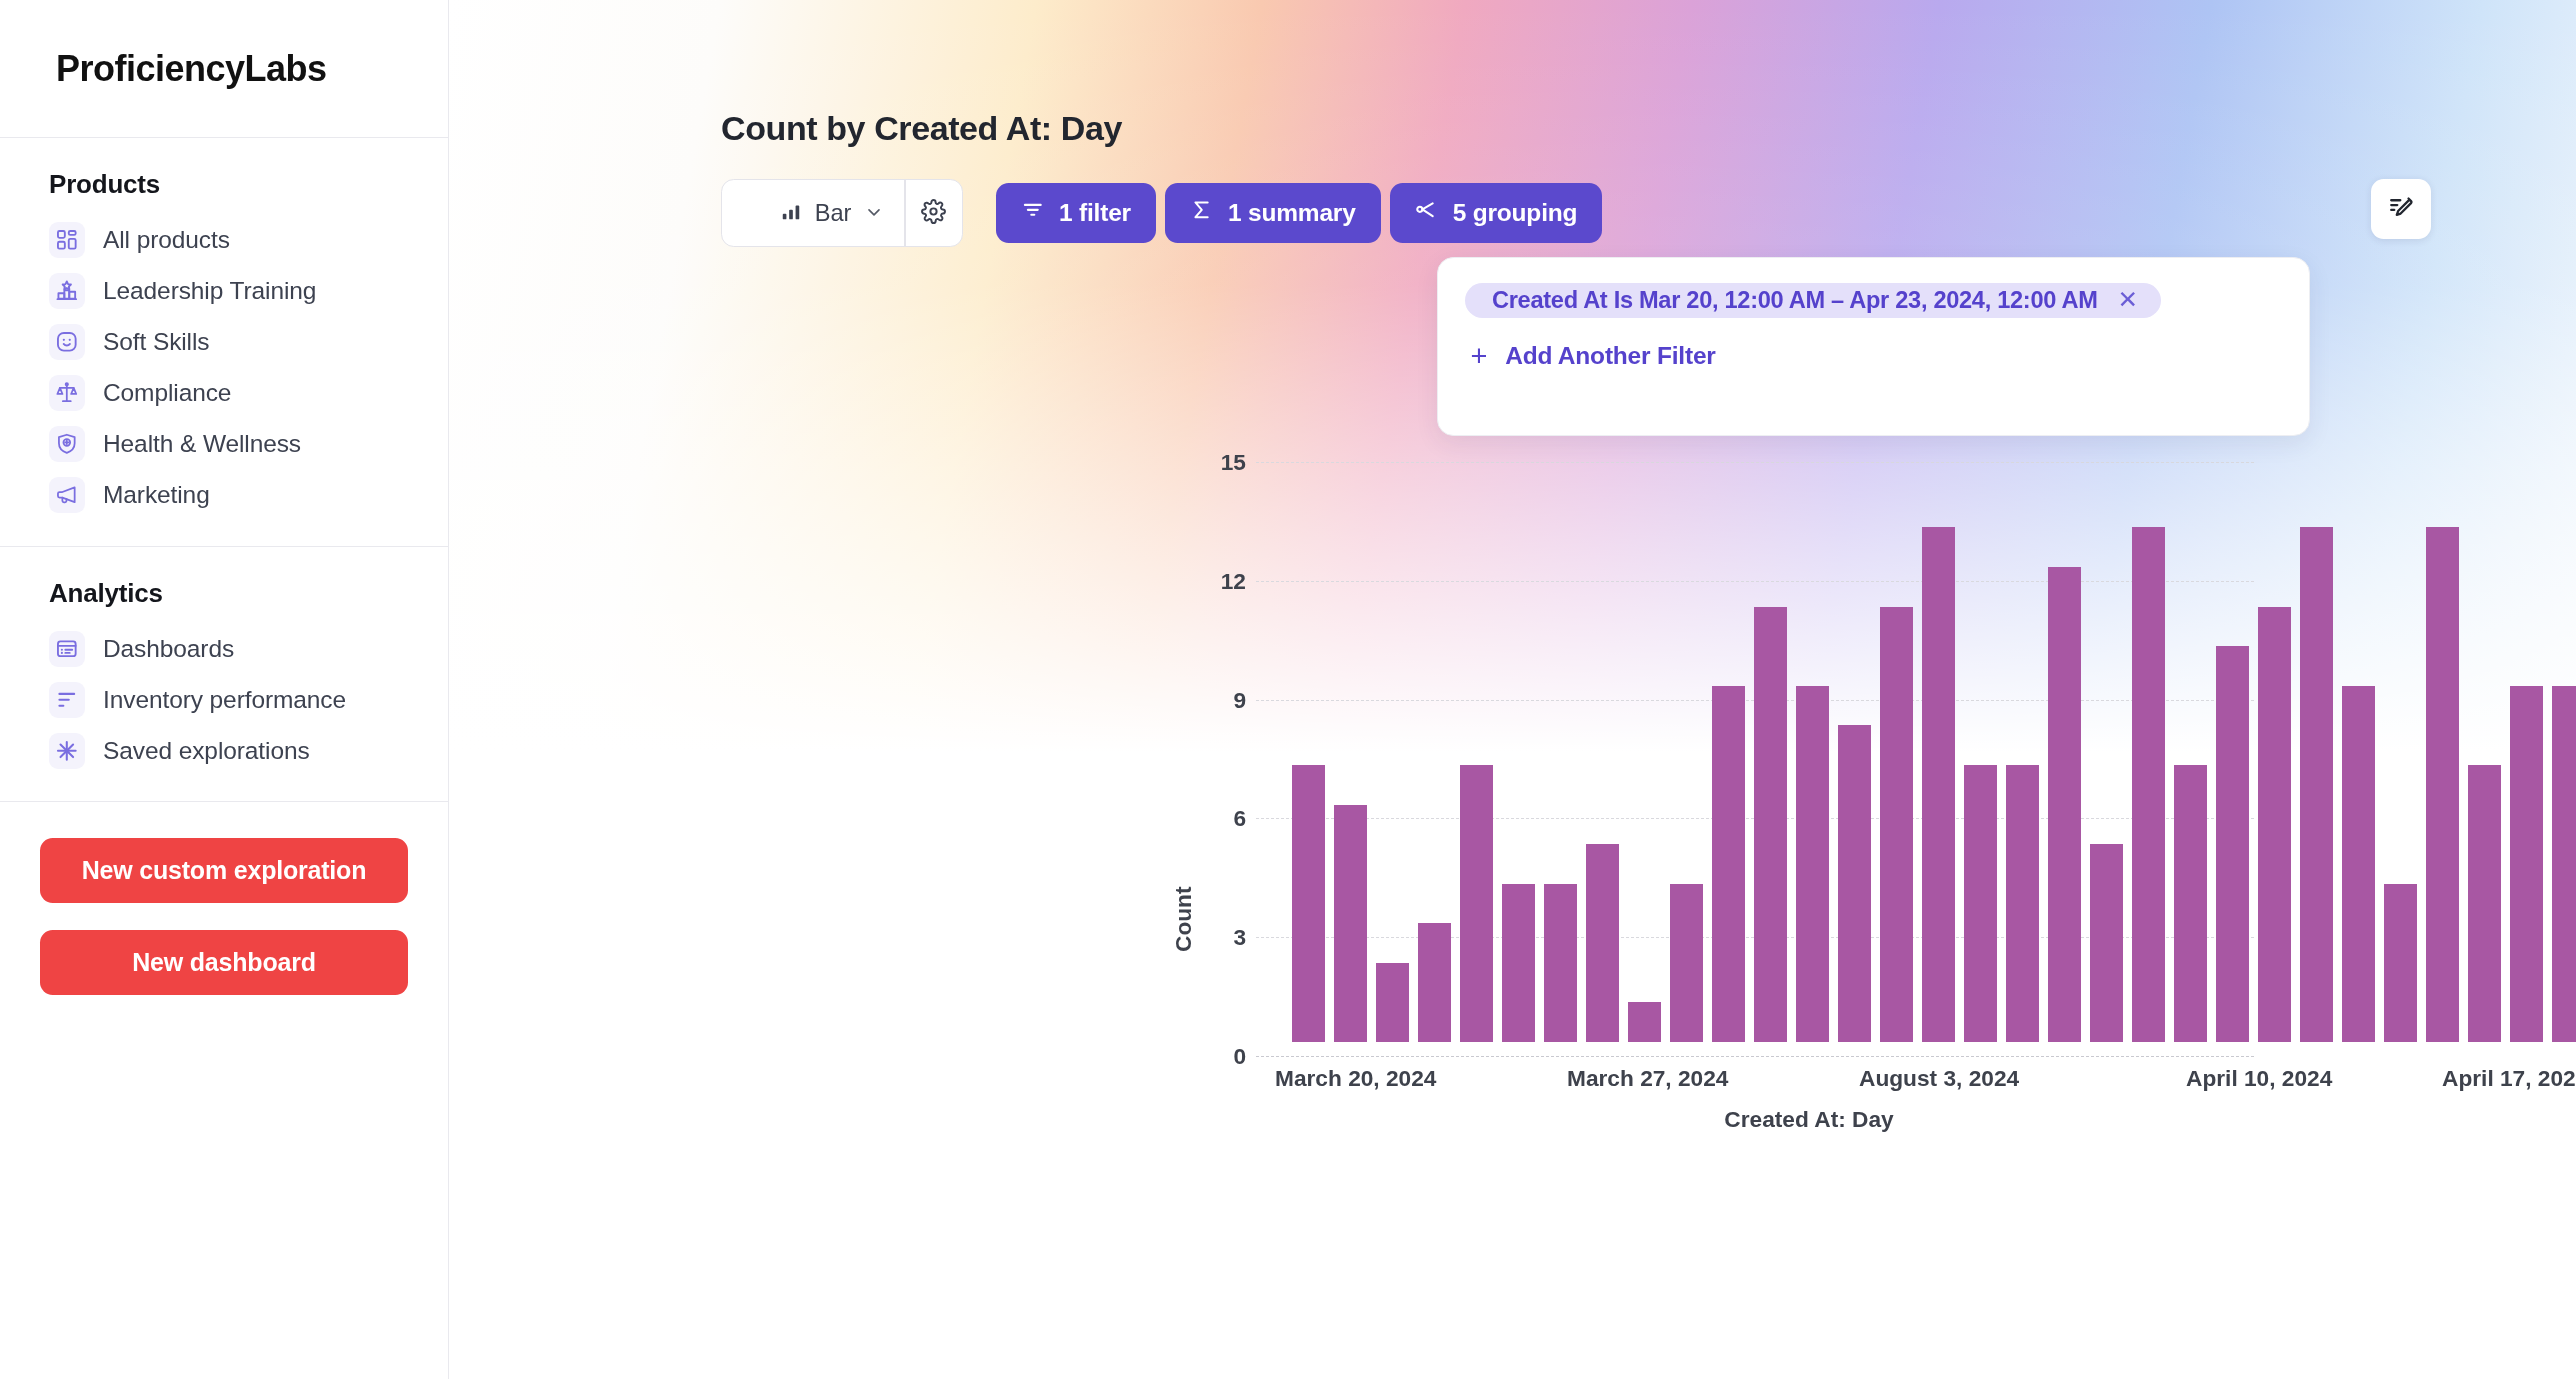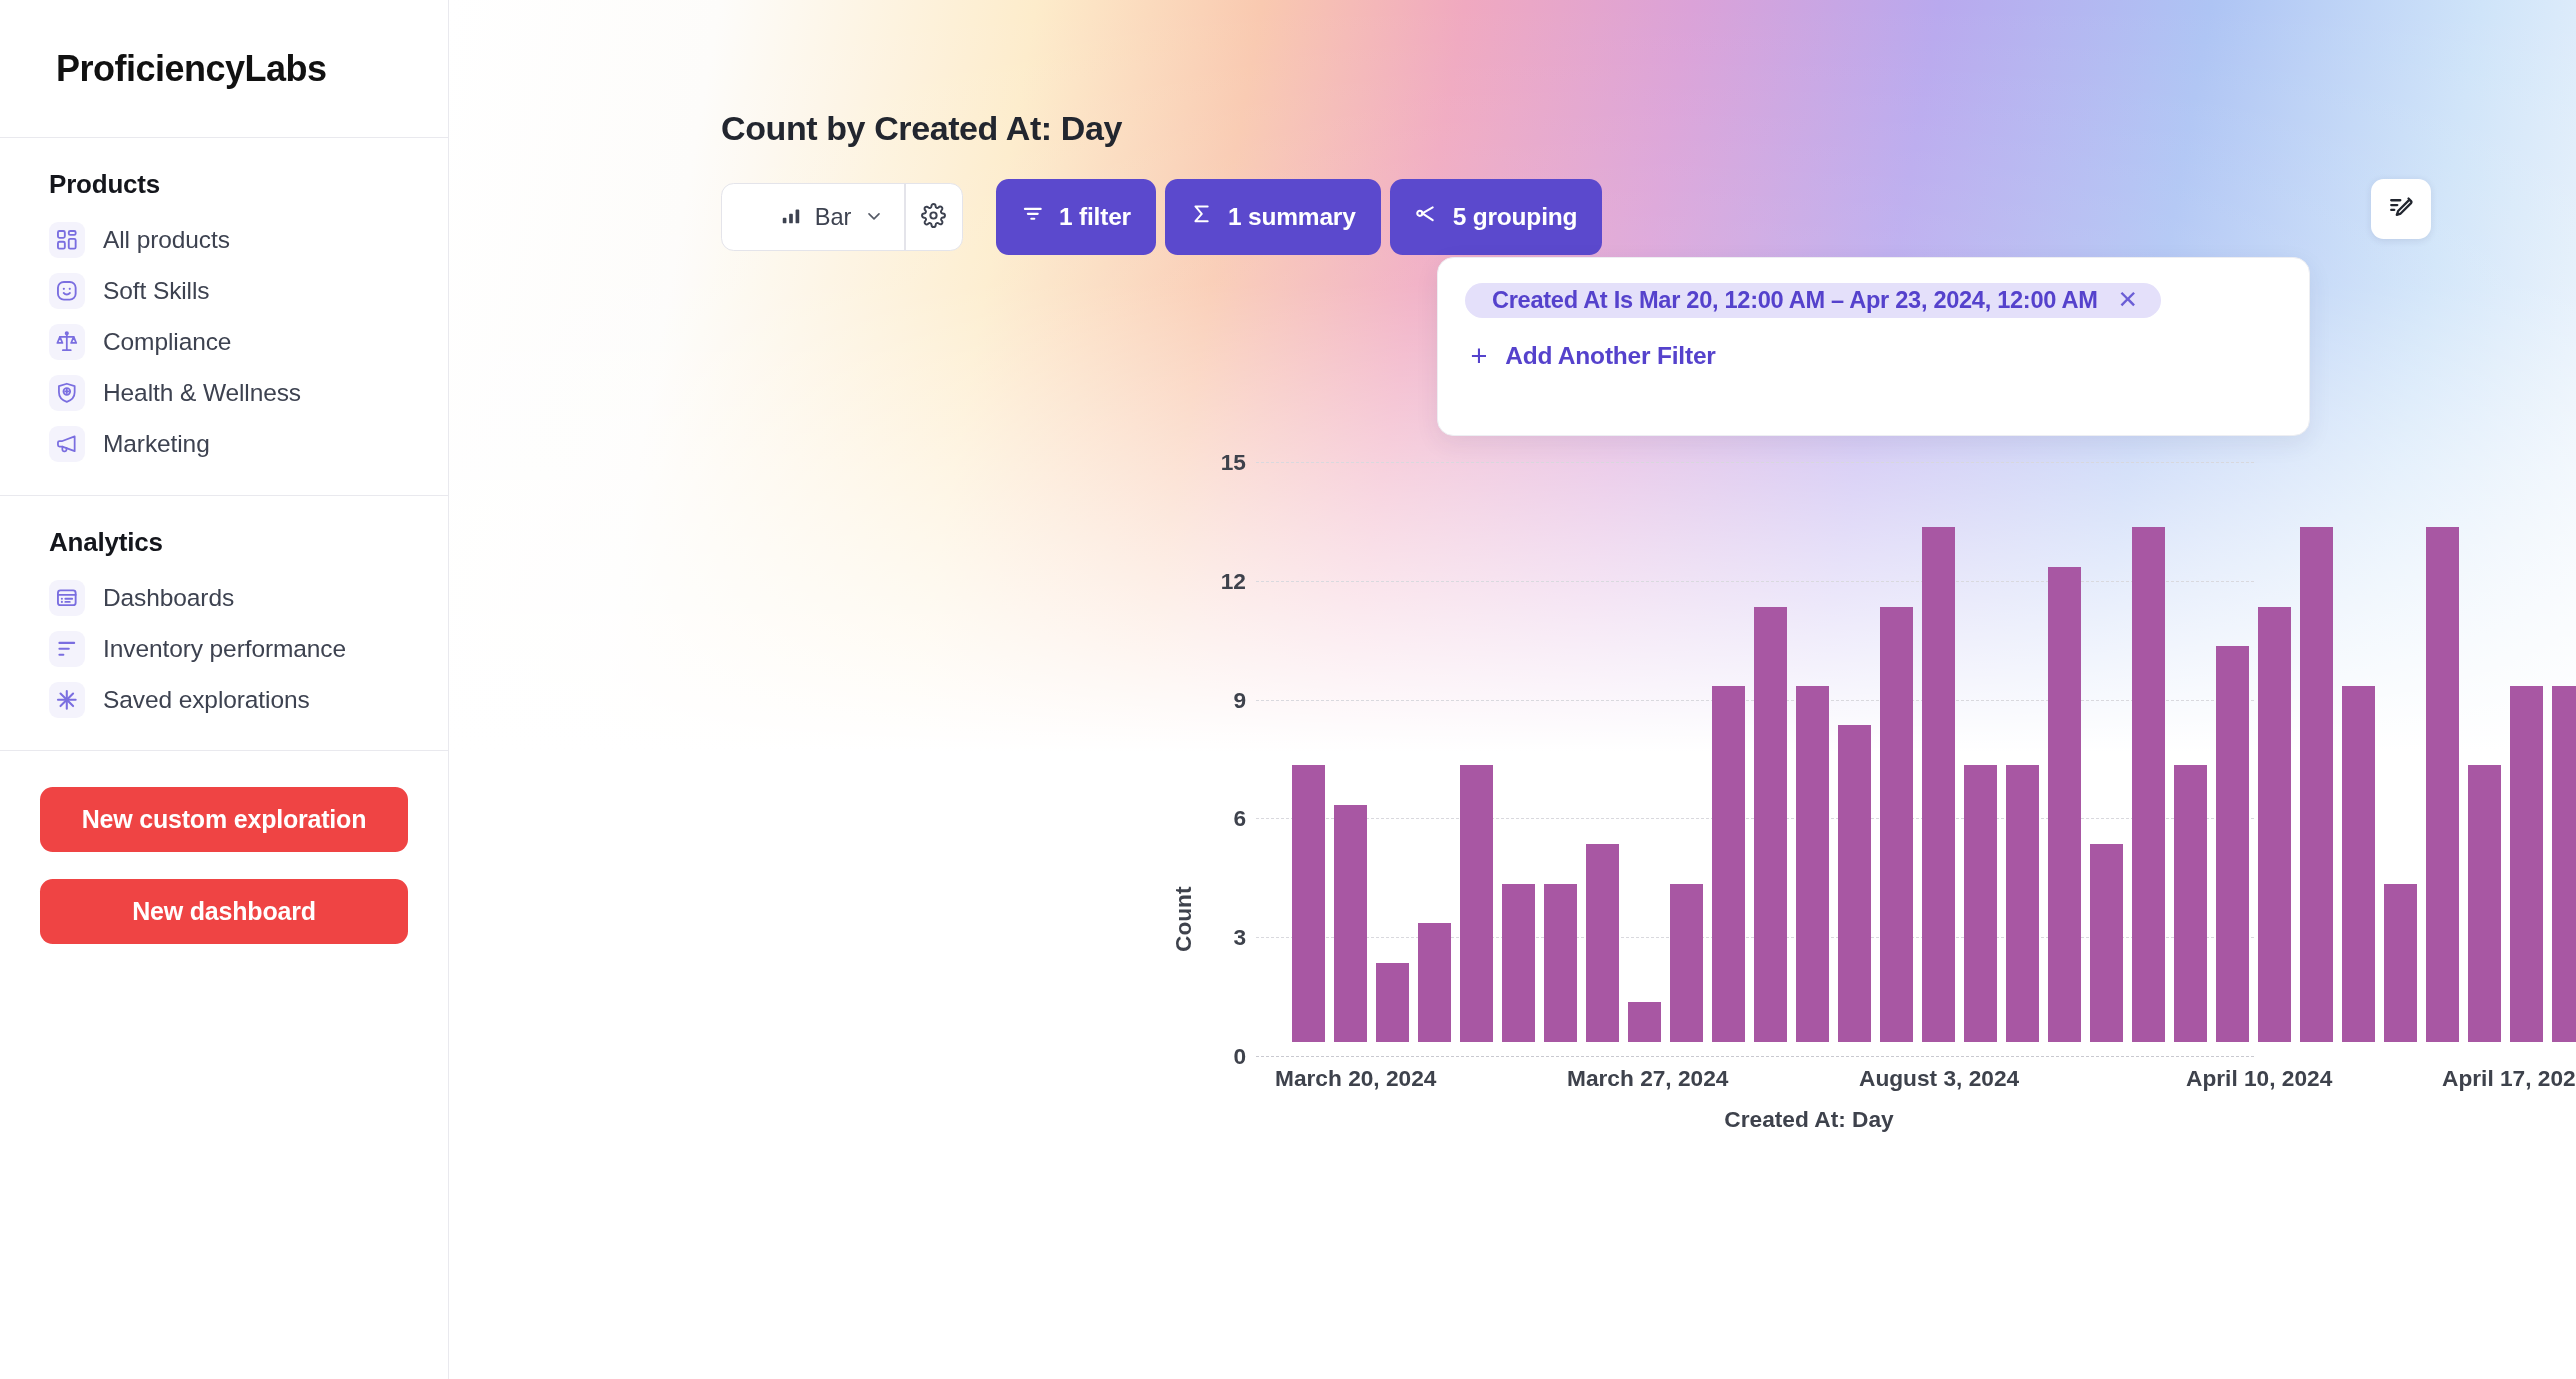--- a/index.html
+++ b/index.html
@@ -112,21 +112,21 @@
   .viz-type-label { font-size: 23.6px; color: #3d4250; font-weight: 400; }
   .viz-divider { width: 1.8px; background: #e4e4ea; }
   .viz-settings {
     display: flex; align-items: center; justify-content: center;
     width: 56px; cursor: pointer;
   }
   .tb-gap { width: 33px; }
   .pill-row { display: flex; gap: 9px; }
   .pill {
     display: flex; align-items: center; gap: 14.5px;
-    height: 76px; padding: 0 25px;
+    height: 60px; padding: 0 25px;
     background: #5b49cd; color: #fff;
     border: none; border-radius: 12.7px;
     font-family: inherit; font-size: 24.5px; font-weight: 700;
     letter-spacing: -0.2px; cursor: pointer; white-space: nowrap;
   }
 
   .edit-btn {
     position: absolute; right: 145px; top: 179px;
     width: 60px; height: 60px;
     background: #fff; border: none; border-radius: 12.7px;
@@ -222,20 +222,32 @@
           <svg width="23.6" height="23.6" viewBox="0 0 24 24" fill="none" stroke="#7a6ee0" stroke-width="1.9" stroke-linecap="round" stroke-linejoin="round">
             <rect x="3" y="3" width="7" height="7" rx="1.5"></rect>
               <rect x="14" y="3" width="7" height="4" rx="1.5"></rect>
             <rect x="14" y="11" width="7" height="10" rx="1.5"></rect>
               <rect x="3" y="14" width="7" height="7" rx="1.5"></rect>
           </svg>
         </span>
         <span class="sb-label">All products</span>
       </div>
 
+      <div class="sb-item">
+        <span class="sb-ico">
+          <svg width="23.6" height="23.6" viewBox="0 0 24 24" fill="none" stroke="#7a6ee0" stroke-width="1.9" stroke-linecap="round" stroke-linejoin="round">
+            <path d="M12 2.5l1.3 2.7 2.9.4-2.1 2 .5 2.9L12 9.2 9.4 10.5l.5-2.9-2.1-2 2.9-.4z"></path>
+            <rect x="9.5" y="11.5" width="5" height="8.5"></rect>
+              <rect x="3.5" y="14.5" width="6" height="5.5"></rect>
+              <rect x="14.5" y="13" width="6" height="7"></rect>
+            <path d="M2.5 20.5h19"></path>
+          </svg>
+        </span>
+        <span class="sb-label">Leadership Training</span>
+      </div>
 
 
       <div class="sb-item">
         <span class="sb-ico">
           <svg width="23.6" height="23.6" viewBox="0 0 24 24" fill="none" stroke="#7a6ee0" stroke-width="1.9" stroke-linecap="round" stroke-linejoin="round">
             <rect x="3" y="3" width="18" height="18" rx="6"></rect>
             <circle cx="9" cy="10" r="1.1" fill="#7a6ee0" stroke="none"></circle>
               <circle cx="15" cy="10" r="1.1" fill="#7a6ee0" stroke="none"></circle>
             <path d="M8.8 14.2c.9 1.1 2 1.6 3.2 1.6s2.3-.5 3.2-1.6"></path>
           </svg>

